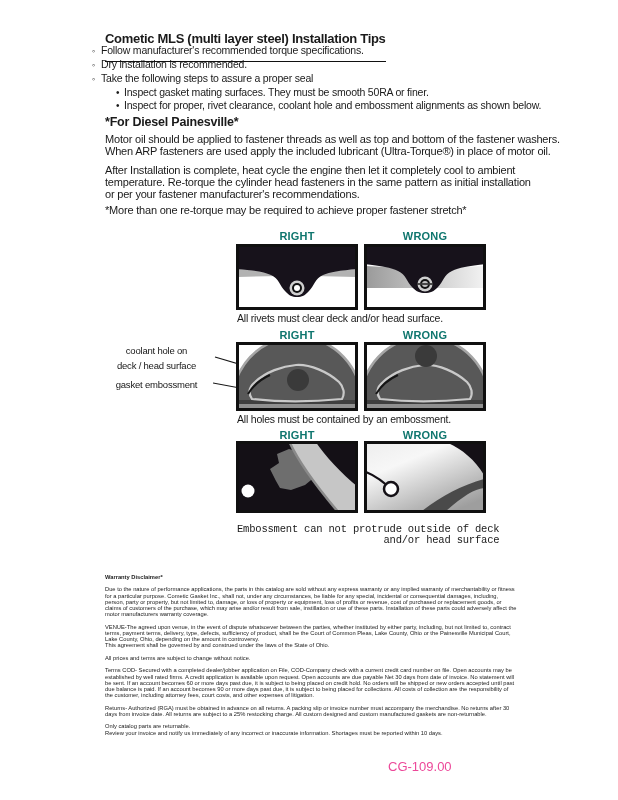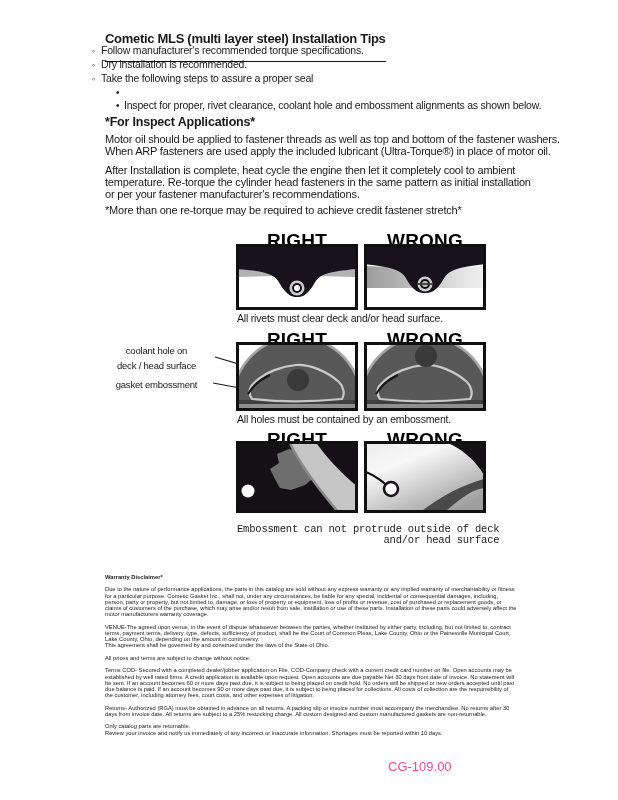--- a/index.html
+++ b/index.html
@@ -14,21 +14,21 @@
   .tip-row.sub{margin-left:24px;}
   .marker{display:inline-block;width:9px;flex:0 0 9px;font-size:9px;}
   .tip-row.sub .marker{font-size:10px;width:8px;flex-basis:8px;}
   
   .diesel-heading{left:105px;top:115px;font-size:12.5px;font-weight:bold;letter-spacing:-0.2px;}
   .body-para{left:105px;width:500px;font-size:11px;letter-spacing:-0.2px;line-height:12px;}
   .p1{top:133px;}
   .p2{top:164px;}
   .p-note{top:204px;}
   
-  .dlabel{width:122px;text-align:center;font-size:19px;font-weight:600;letter-spacing:0.2px;color:#000000;}
+  .dlabel{width:122px;text-align:center;font-size:11px;font-weight:600;letter-spacing:0.2px;color:#0f766e;}
   .panel{width:122px;}
   .panel svg{display:block;}
   .caption{left:237px;font-size:10.5px;font-weight:500;letter-spacing:-0.2px;line-height:10.5px;text-align:right;}
   
   .callout{left:100px;width:113px;text-align:center;font-size:9.5px;letter-spacing:-0.2px;line-height:15px;color:#161616;}
   
   .disclaimer{left:105px;top:574px;width:412px;height:182px;}
   .disclaimer-inner{width:824px;transform:scale(0.5);transform-origin:0 0;font-size:11.5px;line-height:12.3px;color:#222;}
   .disclaimer-inner .dp{margin:0 0 13px 0;}
   .disc-heading{font-weight:bold;margin:0 0 12px 0;}
@@ -48,34 +48,35 @@
   <div class="tip-row">
     <span class="marker">◦</span>
     <span>Dry installation is recommended.</span>
   </div>
   <div class="tip-row">
     <span class="marker">◦</span>
     <span>Take the following steps to assure a proper seal</span>
   </div>
   <div class="tip-row sub">
     <span class="marker">•</span>
+    <span>Inspect gasket mating surfaces.  They must be smooth 50RA or finer.</span>
   </div>
   <div class="tip-row sub">
     <span class="marker">•</span>
     <span>Inspect for proper, rivet clearance, coolant hole and embossment alignments as shown below.</span>
   </div>
 </div>
 
-<div class="abs diesel-heading">*For Inspect Applications*</div>
+<div class="abs diesel-heading">*For Diesel Painesville*</div>
 <div class="abs body-para p1 pre">Motor oil should be applied to fastener threads as well as top and bottom of the fastener washers.
 When ARP fasteners are used apply the included lubricant (Ultra-Torque®) in place of motor oil.</div>
 <div class="abs body-para p2 pre">After Installation is complete, heat cycle the engine then let it completely cool to ambient
 temperature. Re-torque the cylinder head fasteners in the same pattern as initial installation
 or per your fastener manufacturer's recommendations.</div>
-<div class="abs body-para p-note">*More than one re-torque may be required to achieve credit fastener stretch*</div>
+<div class="abs body-para p-note">*More than one re-torque may be required to achieve proper fastener stretch*</div>
 
 <div class="abs dlabel" style="left:236px;top:230px;">RIGHT</div>
 <div class="abs dlabel" style="left:364px;top:230px;">WRONG</div>
 
 <div class="abs panel" style="left:236px;top:244px;">
   <svg width="122" height="66" viewBox="0 0 122 66">
     <rect width="122" height="66" fill="#ffffff"></rect>
     <polygon points="2,25 44,29 44,32 2,33" fill="#b2b2b2"></polygon>
     <polygon points="120,25 78,29 78,32 120,33" fill="#b2b2b2"></polygon>
     <path d="M0,0 H122 V25 C103,26.5 94,28 87,31 C79,34.5 78,42 73,47 C69,51.5 66,53 61,53 C56,53 53,51.5 49,47 C44,42 43,34.5 35,31 C28,28 19,26.5 0,25 Z" fill="#17121b"></path>

